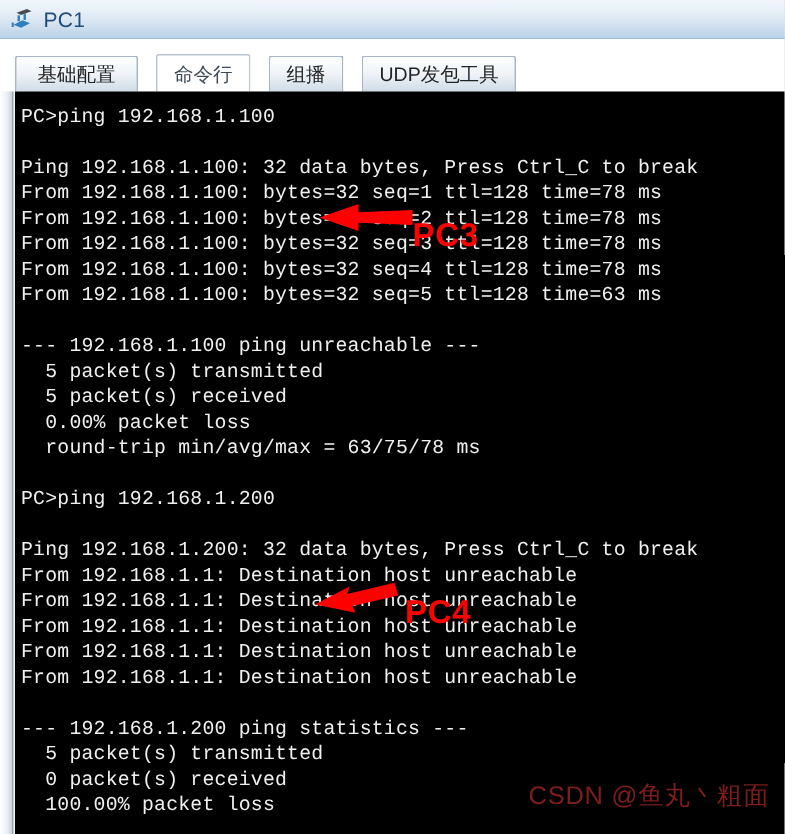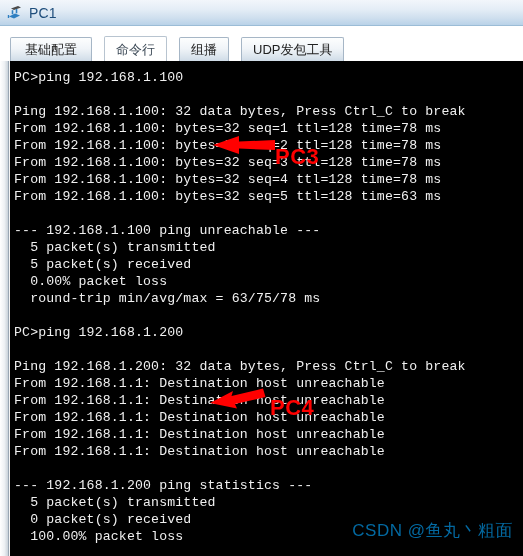--- a/index.html
+++ b/index.html
@@ -139,21 +139,21 @@
     font-weight: 700;
     line-height: 1;
     letter-spacing: 0.5px;
   }
 
   
   .watermark {
     position: absolute;
     right: 10px;
     bottom: 14px;
-    color: #0369a1;
+    color: #7f1d1d;
     font-size: 17px;
     font-family: "Liberation Sans", sans-serif;
     letter-spacing: 0.5px;
     white-space: nowrap;
     pointer-events: none;
   }
 </style>
 </head>
 <body>
 

